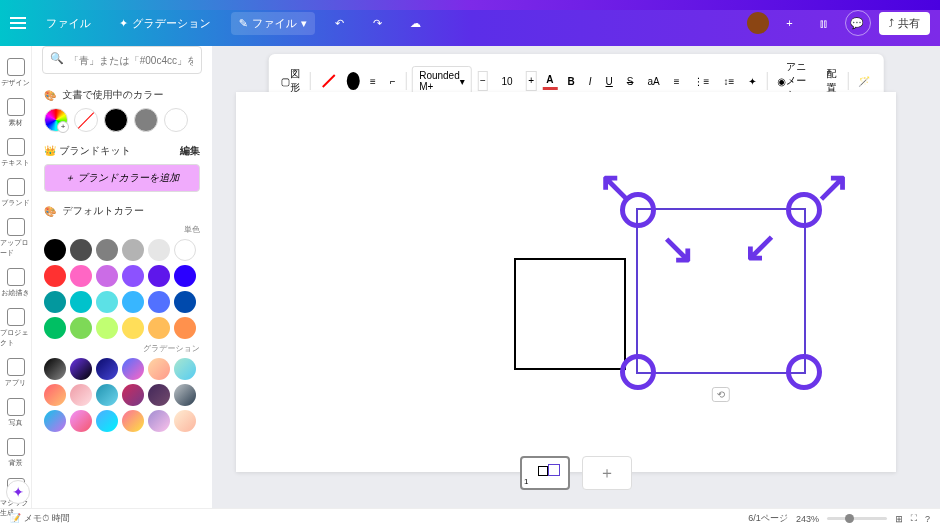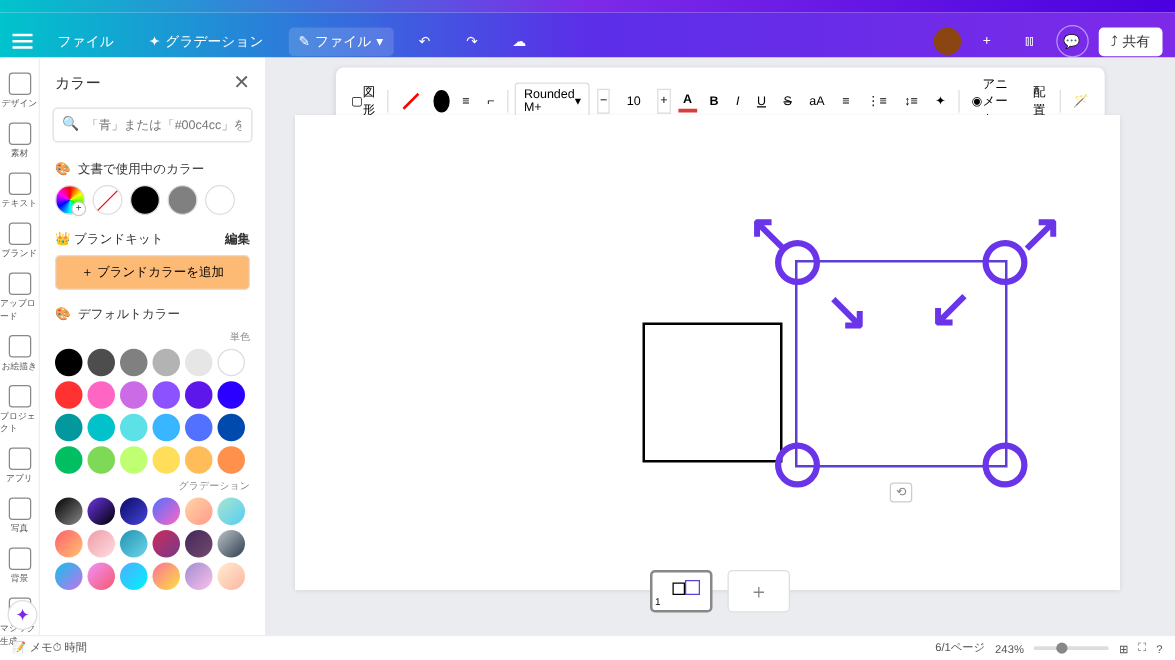--- a/index.html
+++ b/index.html
@@ -1,18 +1,18 @@
 <!DOCTYPE html>
 <html><head>
 <meta charset="utf-8">
 <style>
 * { margin: 0; padding: 0; box-sizing: border-box; font-family: -apple-system, sans-serif; }
 body { width: 940px; height: 528px; overflow: hidden; background: #f0f0f0; position: relative; }
 .topbar { height: 10px; background: linear-gradient(90deg, #00c4cc, #7d2ae8, #4a00e0); }
-.menubar { height: 36px; background: linear-gradient(90deg, #00c4cc, #5b2ee8, #7d2ae8); display: flex; align-items: flex-end; padding: 0 10px; color: #fff; font-size: 11px; justify-content: space-between; }
+.menubar { height: 36px; background: linear-gradient(90deg, #00c4cc, #5b2ee8, #7d2ae8); display: flex; align-items: flex-start; padding: 0 10px; color: #fff; font-size: 11px; justify-content: space-between; }
 .menu-left { display: flex; align-items: center; gap: 12px; }
 .menu-right { display: flex; align-items: center; gap: 8px; }
 .menu-btn { padding: 4px 8px; border-radius: 4px; cursor: pointer; display: flex; align-items: center; gap: 4px; }
 .menu-btn.filled { background: rgba(255,255,255,0.15); }
 .hamburger { width: 16px; height: 12px; position: relative; }
 .hamburger::before, .hamburger::after, .hamburger span { content: ''; position: absolute; left: 0; width: 16px; height: 2px; background: #fff; }
 .hamburger::before { top: 0; } .hamburger span { top: 5px; } .hamburger::after { top: 10px; }
 .icon-btn { width: 26px; height: 26px; border-radius: 4px; display: flex; align-items: center; justify-content: center; cursor: pointer; }
 .icon-btn.circle { border: 1px solid rgba(255,255,255,0.5); border-radius: 50%; }
 .avatar { width: 22px; height: 22px; border-radius: 50%; background: #8b4513; }
@@ -30,21 +30,21 @@
 .search-rel::before { content: '🔍'; position: absolute; left: 8px; top: 6px; font-size: 11px; color: #888; z-index: 1; }
 .section { padding: 6px 12px; }
 .section-title { display: flex; align-items: center; gap: 6px; font-size: 10px; margin-bottom: 6px; }
 .section-title.brand { justify-content: space-between; }
 .swatch-row { display: flex; gap: 6px; flex-wrap: wrap; }
 .swatch { width: 24px; height: 24px; border-radius: 50%; cursor: pointer; border: 1px solid #ddd; }
 .swatch.rainbow { background: conic-gradient(red, yellow, lime, cyan, blue, magenta, red); position: relative; }
 .swatch.rainbow::after { content: '+'; position: absolute; bottom: -2px; right: -2px; width: 10px; height: 10px; background: #fff; border-radius: 50%; font-size: 8px; text-align: center; line-height: 10px; border: 1px solid #ccc; }
 .swatch.none { background: #fff; position: relative; }
 .swatch.none::after { content: ''; position: absolute; top: 50%; left: 0; width: 100%; height: 1px; background: red; transform: rotate(-45deg); }
-.add-brand-btn { width: 100%; border: 1px solid #ddd; border-radius: 4px; padding: 6px; text-align: center; font-size: 10px; cursor: pointer; background: #fdba74; }
+.add-brand-btn { width: 100%; border: 1px solid #ddd; border-radius: 4px; padding: 6px; text-align: center; font-size: 10px; cursor: pointer; background: #f0abfc; font-style: italic; }
 .swatch-grid { display: flex; flex-wrap: wrap; gap: 4px; }
 .sw { width: 22px; height: 22px; border-radius: 50%; cursor: pointer; }
 .subtitle { font-size: 8px; color: #888; margin: 4px 0; text-align: right; }
 .canvas-area { flex: 1; background: #ebecf0; position: relative; }
 .toolbar { position: absolute; top: 8px; left: 50%; transform: translateX(-50%); background: #fff; border-radius: 6px; box-shadow: 0 1px 4px rgba(0,0,0,0.1); padding: 4px 8px; display: flex; align-items: center; gap: 6px; font-size: 10px; }
 .tb-item { display: flex; align-items: center; cursor: pointer; padding: 2px 4px; }
 .tb-div { width: 1px; height: 18px; background: #ddd; }
 .tb-color { width: 18px; height: 18px; border-radius: 50%; }
 .tb-num-input { width: 26px; text-align: center; border: none; font-size: 10px; }
 .tb-pm { width: 16px; height: 20px; border: 1px solid #ddd; text-align: center; line-height: 18px; cursor: pointer; }
@@ -136,24 +136,20 @@
         <span>背景</span>
       </div>
       <div class="rail-item">
         <div class="rail-icon"></div>
         <span>マジック生成</span>
       </div>
       <div class="rail-item"></div>
     </div>
 
   <div class="colorpanel">
-    <div class="panel-header">
-      <span>カラー</span>
-      <span class="close-x">✕</span>
-    </div>
     <div class="search-wrap">
         <div class="search-rel">
       <input class="search-box" placeholder="「青」または「#00c4cc」を検索" style="">
     </div>
       </div>
     <div class="section">
       <div class="section-title">🎨 <span>文書で使用中のカラー</span></div>
       <div class="swatch-row" id="doc-swatches">
         <div class="swatch rainbow"></div>
         <div class="swatch none"></div>

